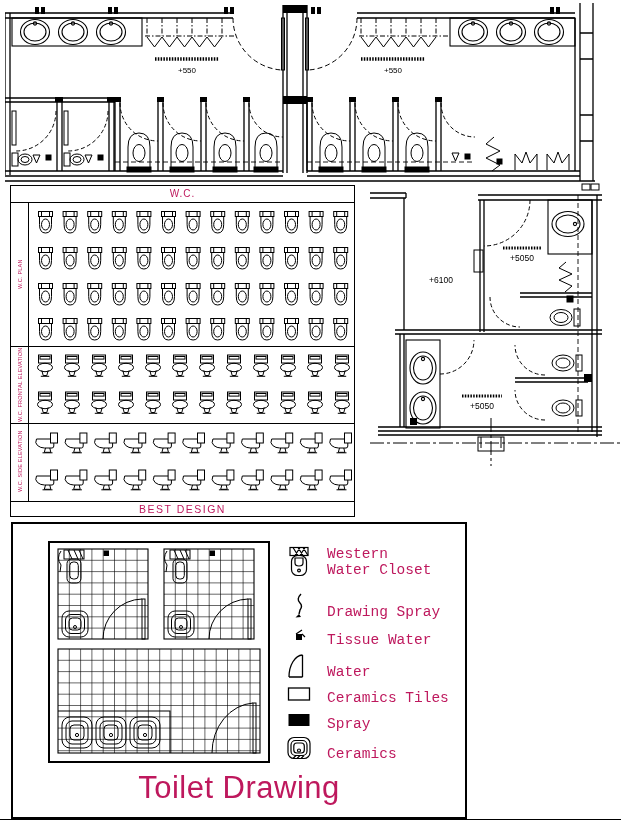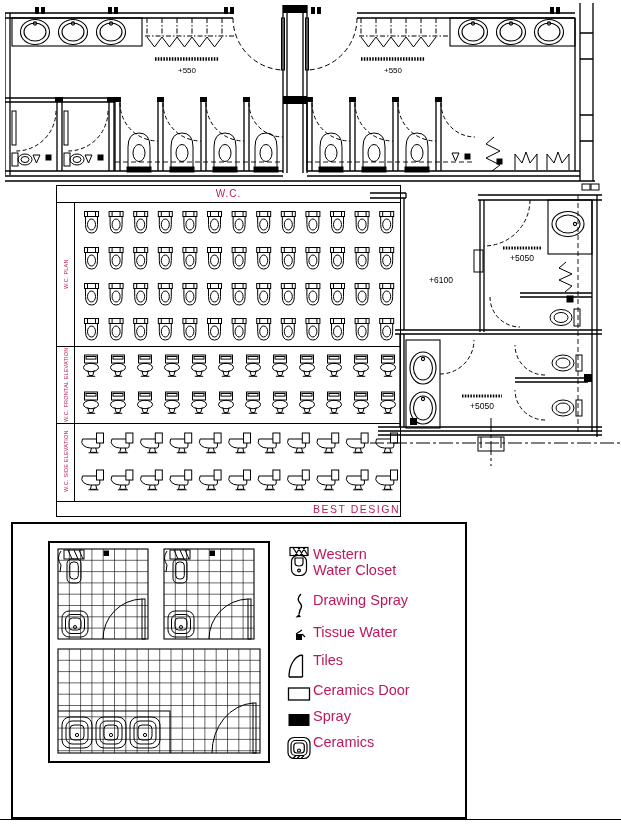--- a/index.html
+++ b/index.html
@@ -3,35 +3,35 @@
 <meta charset="utf-8">
 <style>
   html,body{margin:0;padding:0;background:#e8e8e8;}
   #screen{position:relative;width:621px;height:824px;background:#ffffff;overflow:hidden;
           font-family:"Liberation Sans", sans-serif;color:#be185d;}
   .abs{position:absolute;}
   svg{display:block;}
   svg text{font-family:"Liberation Sans", sans-serif;fill:#000;}
 
   
-  #wc-panel{left:10px;top:185px;width:345px;height:332px;border:1.6px solid #000;box-sizing:border-box;margin-left:46px;}
+  #wc-panel{left:10px;top:185px;width:345px;height:332px;border:1.6px solid #000;box-sizing:border-box;}
   #wc-header{position:absolute;left:0;top:0;width:100%;height:17px;border-bottom:1.4px solid #000;
              box-sizing:border-box;text-align:center;font-size:10px;line-height:16px;letter-spacing:1px;}
   #wc-body{position:absolute;left:0;top:17px;right:0;bottom:15px;}
   #wc-label-col{position:absolute;left:0;top:0;width:18px;height:100%;border-right:1.3px solid #000;box-sizing:border-box;}
   .wc-divider{position:absolute;left:0;width:100%;border-top:1.3px solid #000;height:0;}
   .wc-vlabel{position:absolute;left:0;width:18px;overflow:hidden;}
   .wc-vlabel span{display:block;writing-mode:vertical-rl;transform:rotate(180deg);width:18px;height:100%;
                   font-size:5.5px;letter-spacing:0.2px;text-align:center;line-height:18px;white-space:nowrap;}
   #wc-footer{position:absolute;left:0;bottom:0;width:100%;height:15px;border-top:1.4px solid #000;
-             box-sizing:border-box;text-align:right;font-size:10.5px;line-height:14px;letter-spacing:1.5px;}
+             box-sizing:border-box;text-align:center;font-size:10.5px;line-height:14px;letter-spacing:1.5px;}
 
   
   #legend-panel{left:11px;top:522px;width:456px;height:297px;border:2px solid #000;box-sizing:border-box;}
-  .legend-row{position:absolute;left:272px;display:flex;align-items:flex-start;}
+  .legend-row{position:absolute;left:272px;display:flex;align-items:flex-end;gap:14px;font-family:Liberation Mono, monospace;}
   .legend-label{font-size:14.5px;line-height:1.12;white-space:pre-line;}
   #legend-title{position:absolute;left:0;width:100%;top:246px;text-align:center;font-size:31px;letter-spacing:0.5px;}
   #page-bottom-rule{left:0;top:819px;width:621px;height:0;border-top:1.6px solid #000;}
 </style>
 </head>
 <body>
 <div id="screen">
 
 <svg class="abs" style="left:5px;top:3px" width="590" height="180" viewBox="0 0 590 180">
   <g stroke="#000" fill="none" stroke-width="1.3">
@@ -491,43 +491,44 @@
     </svg>
     <div class="legend-label">Tissue Water</div>
   </div>
   <div class="legend-row" style="top:128px">
     <svg width="28" height="28" viewBox="0 0 28 28">
       <g stroke="#000" fill="none" stroke-width="1.3">
         <path d="M17.5 3 V25 M4 25 H17.5"></path>
         <path d="M4 25 A14 22 0 0 1 17.5 3"></path>
       </g>
     </svg>
-    <div class="legend-label">Tiles</div>
+    <div class="legend-label">Water</div>
   </div>
   <div class="legend-row" style="top:158px">
     <svg width="28" height="24" viewBox="0 0 28 24">
       <rect x="3.5" y="6" width="21" height="12" fill="none" stroke="#000" stroke-width="1.3"></rect>
     </svg>
-    <div class="legend-label">Ceramics Door</div>
+    <div class="legend-label">Ceramics Tiles</div>
   </div>
   <div class="legend-row" style="top:184px">
     <svg width="28" height="24" viewBox="0 0 28 24">
       <rect x="3.5" y="6" width="21" height="12" fill="#000"></rect>
     </svg>
     <div class="legend-label">Spray</div>
   </div>
   <div class="legend-row" style="top:210px">
     <svg width="28" height="28" viewBox="0 0 28 28">
       <g stroke="#000" fill="none" stroke-width="1.2">
         <rect x="3" y="3.5" width="22" height="21" rx="6"></rect>
             <rect x="6" y="6.5" width="16" height="15" rx="4.5"></rect>
         <rect x="8.8" y="9" width="10.5" height="10" rx="3"></rect>
             <circle cx="14" cy="16.5" r="1.5"></circle>
         <path d="M8 24.5 L11 21.5 M12 24.5 L15 21.5 M16 24.5 L19 21.5"></path>
       </g>
     </svg>
     <div class="legend-label">Ceramics</div>
   </div>
 
+  <div id="legend-title">Toilet Drawing</div>
 </div>
 
 <div id="page-bottom-rule" class="abs"></div>
 </div>
 
 </body></html>

